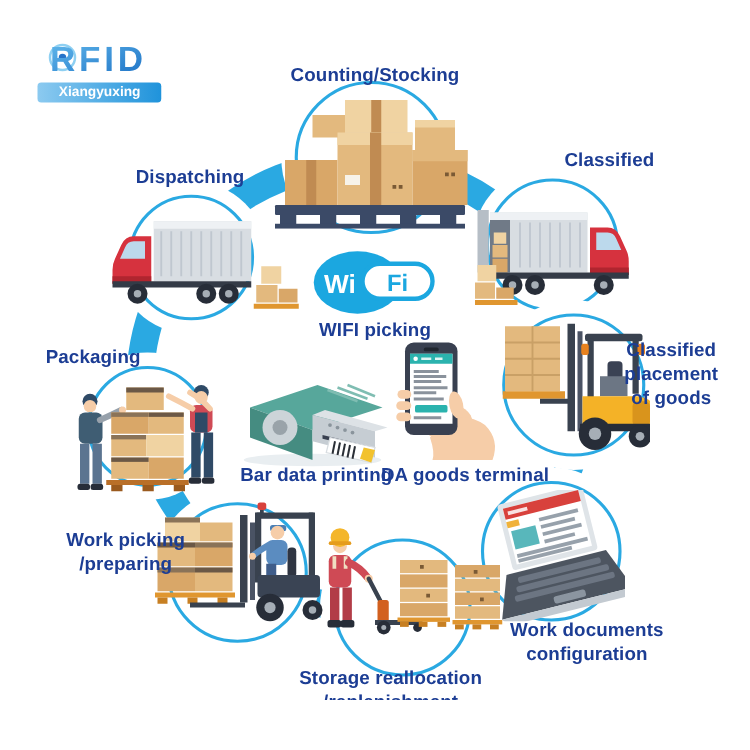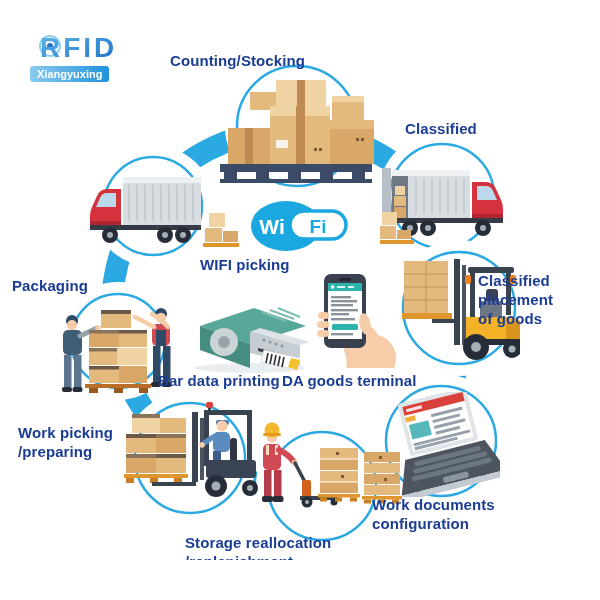--- a/index.html
+++ b/index.html
@@ -1,37 +1,37 @@
 <!DOCTYPE html>
 <html style="--ring-blue: #2aa9e2; --label-navy: #1c3d94; --wifi-blue: #1ba7e0; --brand-blue: #2e9fe0; --truck-red: #d6323e; --forklift-yellow: #f4b227; --cardboard: #e3b97e; --pallet-orange: #e0962f; --teal: #4f9e94; --skin: #f6cda8;"><head>
 <meta charset="utf-8">
 <style>
   html,body{margin:0;padding:0;background:#fff;}
   .canvas{position:relative;width:600px;height:560px;background:#fff;overflow:hidden;
           font-family:"Liberation Sans",sans-serif;}
   .abs{position:absolute;}
   .lbl{position:absolute;color:var(--label-navy,#1c3d94);font-weight:700;font-size:15px;
-       line-height:1.26;white-space:pre-line;letter-spacing:.1px;}
+       line-height:1.26;text-align:center;white-space:pre-line;letter-spacing:.1px;}
   .ring-arc{fill:none;stroke:var(--ring-blue,#2aa9e2);stroke-width:22px;}
   .st-halo{fill:#fff;}
   .st-circle{fill:#fff;stroke:var(--ring-blue,#2aa9e2);stroke-width:2.5px;}
   .f-card{fill:var(--cardboard,#e3b97e);} .f-card2{fill:#d9a768;} .f-card3{fill:#f0d3a2;}
   .f-tape{fill:#c08b52;} .f-pal{fill:var(--pallet-orange,#e0962f);} .f-pal2{fill:#c77f22;}
   .f-navy{fill:#3b4a67;} .f-dark{fill:#39424f;} .f-dark2{fill:#272d38;}
   .f-red{fill:var(--truck-red,#d6323e);} .f-red2{fill:#b0252f;}
   .f-grey{fill:#d8dde2;} .f-grey2{fill:#b6bec6;} .f-grey3{fill:#eef1f4;}
   .f-yel{fill:var(--forklift-yellow,#f4b227);} .f-yel2{fill:#d9941c;} .f-skin{fill:var(--skin,#f6cda8);}
   .f-hub{fill:#a6aeb6;} .f-wred{fill:#cf4a55;} .f-wnavy{fill:#2f4a66;}
   .wifi-ell{fill:var(--wifi-blue,#1ba7e0);}
   .wifi-pill{fill:#fff;stroke:var(--wifi-blue,#1ba7e0);stroke-width:3.5px;}
   .wifi-wi{fill:#fff;font:700 21px "Liberation Sans",sans-serif;}
   .wifi-fi{fill:var(--wifi-blue,#1ba7e0);font:700 19px "Liberation Sans",sans-serif;}
   .brand-txt{font:700 28px "Liberation Sans",sans-serif;letter-spacing:3px;}
   .badge{position:absolute;left:30px;top:66px;background:linear-gradient(90deg,#8ccaf0,#1f93db);
-         color:#fff;font-size:11px;font-weight:700;padding:2px 7px;border-radius:3px;}
+         color:#fff;font-size:11px;font-weight:700;padding:2px 17px;border-radius:3px;}
 </style>
 </head>
 <body>
 
 <div class="canvas">
 
   <svg class="abs" style="left:0;top:0" width="600" height="600">
     <circle class="ring-arc" cx="290" cy="308" r="178"></circle>
     <g>
       <circle class="st-halo" cx="297" cy="126" r="72"></circle>
@@ -452,14 +452,15 @@
   <div class="lbl" style="left:478px;top:272px;width:118px">Classified
 placement
 of goods</div>
   <div class="lbl" style="left:185px;top:534px;width:255px">Storage reallocation
 /replenishment</div>
   <div class="lbl" style="left:372px;top:496px;width:195px">Work documents
 configuration</div>
   <div class="lbl" style="left:18px;top:424px;width:165px">Work picking
 /preparing</div>
   <div class="lbl" style="left:12px;top:277px;width:125px">Packaging</div>
+  <div class="lbl" style="left:82px;top:133px;width:140px">Dispatching</div>
 
 </div>
 
 </body></html>

